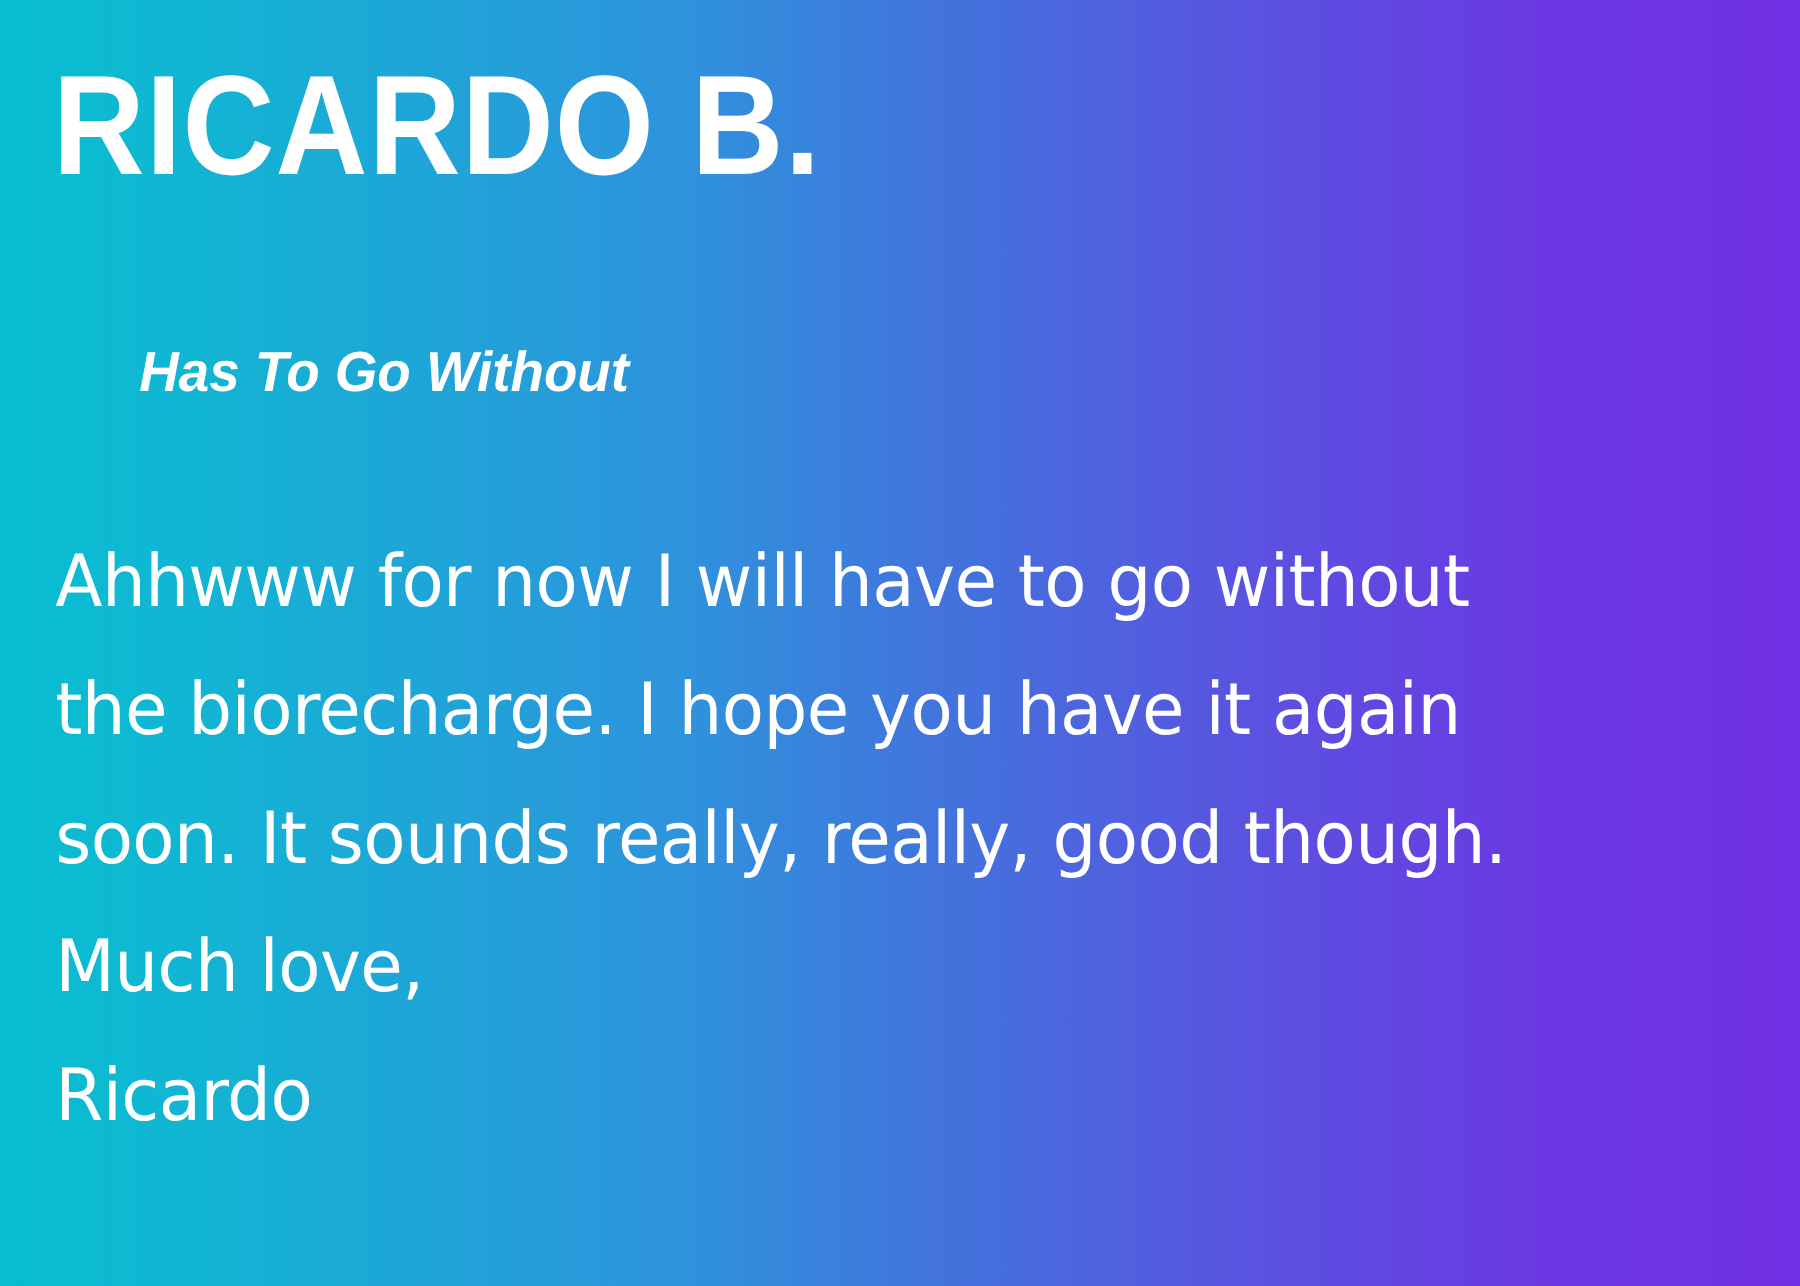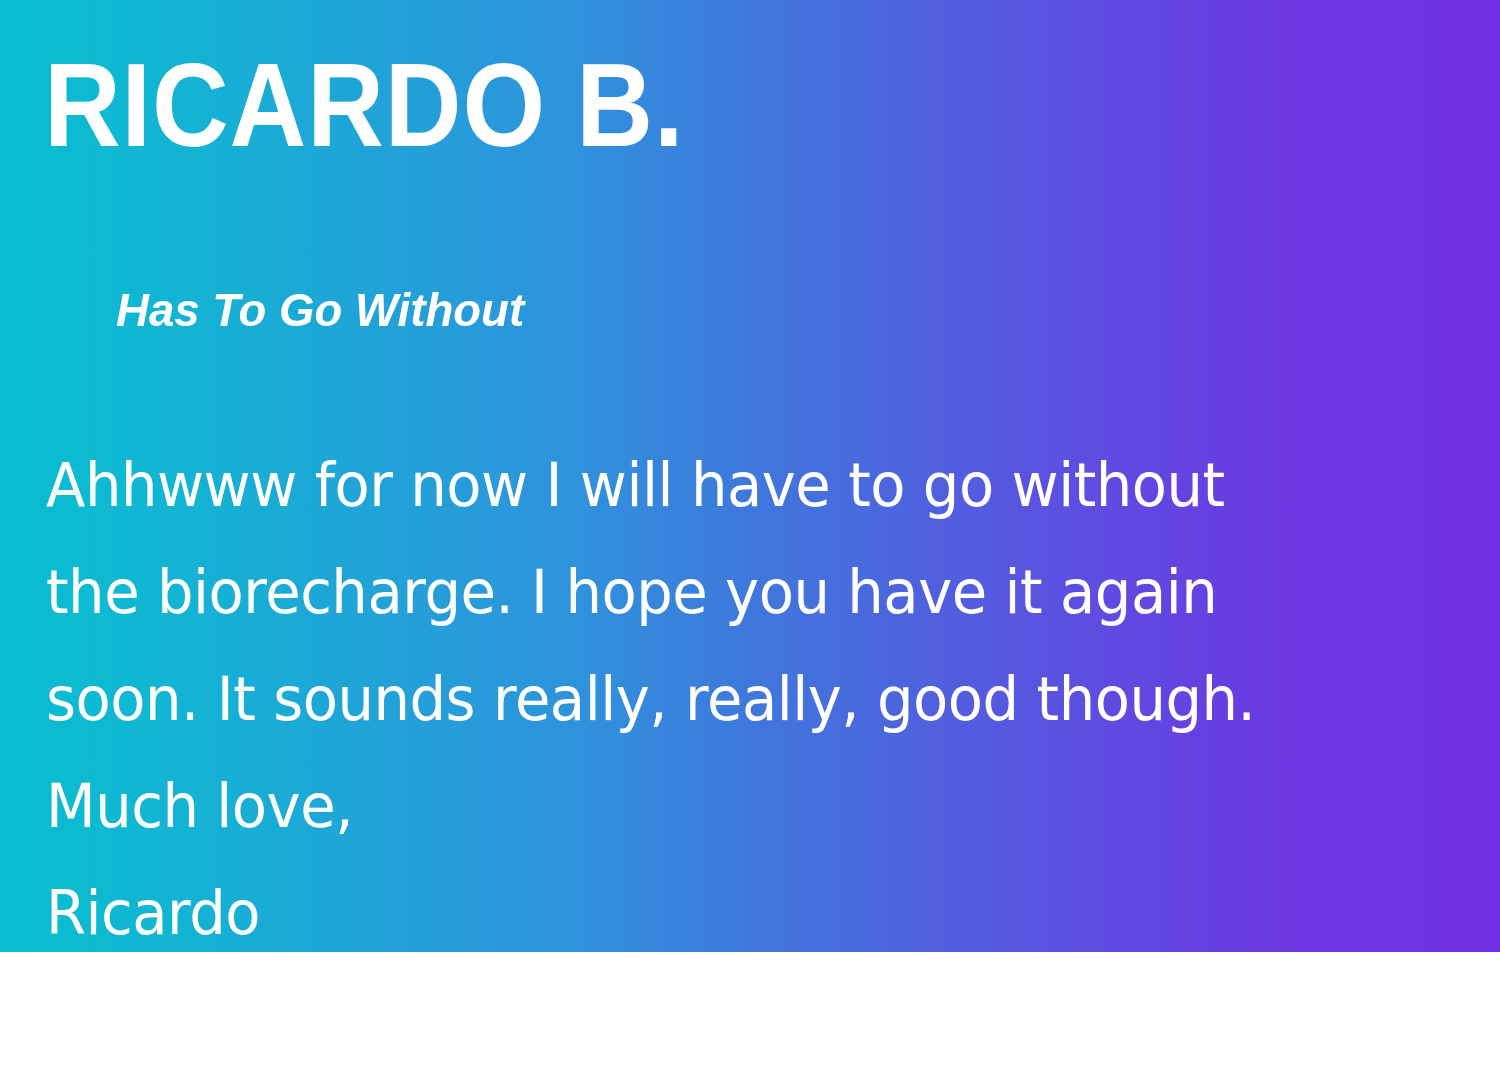--- a/index.html
+++ b/index.html
@@ -10,21 +10,21 @@
   body {
     width: 1500px;
     height: 1072px;
     overflow: hidden;
     font-family: "Liberation Sans", sans-serif;
   }
 
   .card {
     position: relative;
     width: 1500px;
-    height: 952px;
+    height: 1072px;
     box-sizing: border-box;
     background: linear-gradient(
         to right,
         #07bdd0 0%,
         #0fb8d2 8%,
         #2e93dc 38%,
         #3f78dc 50%,
         #5a52e0 70%,
         #6b38e2 86%,
         #7130e3 100%);

